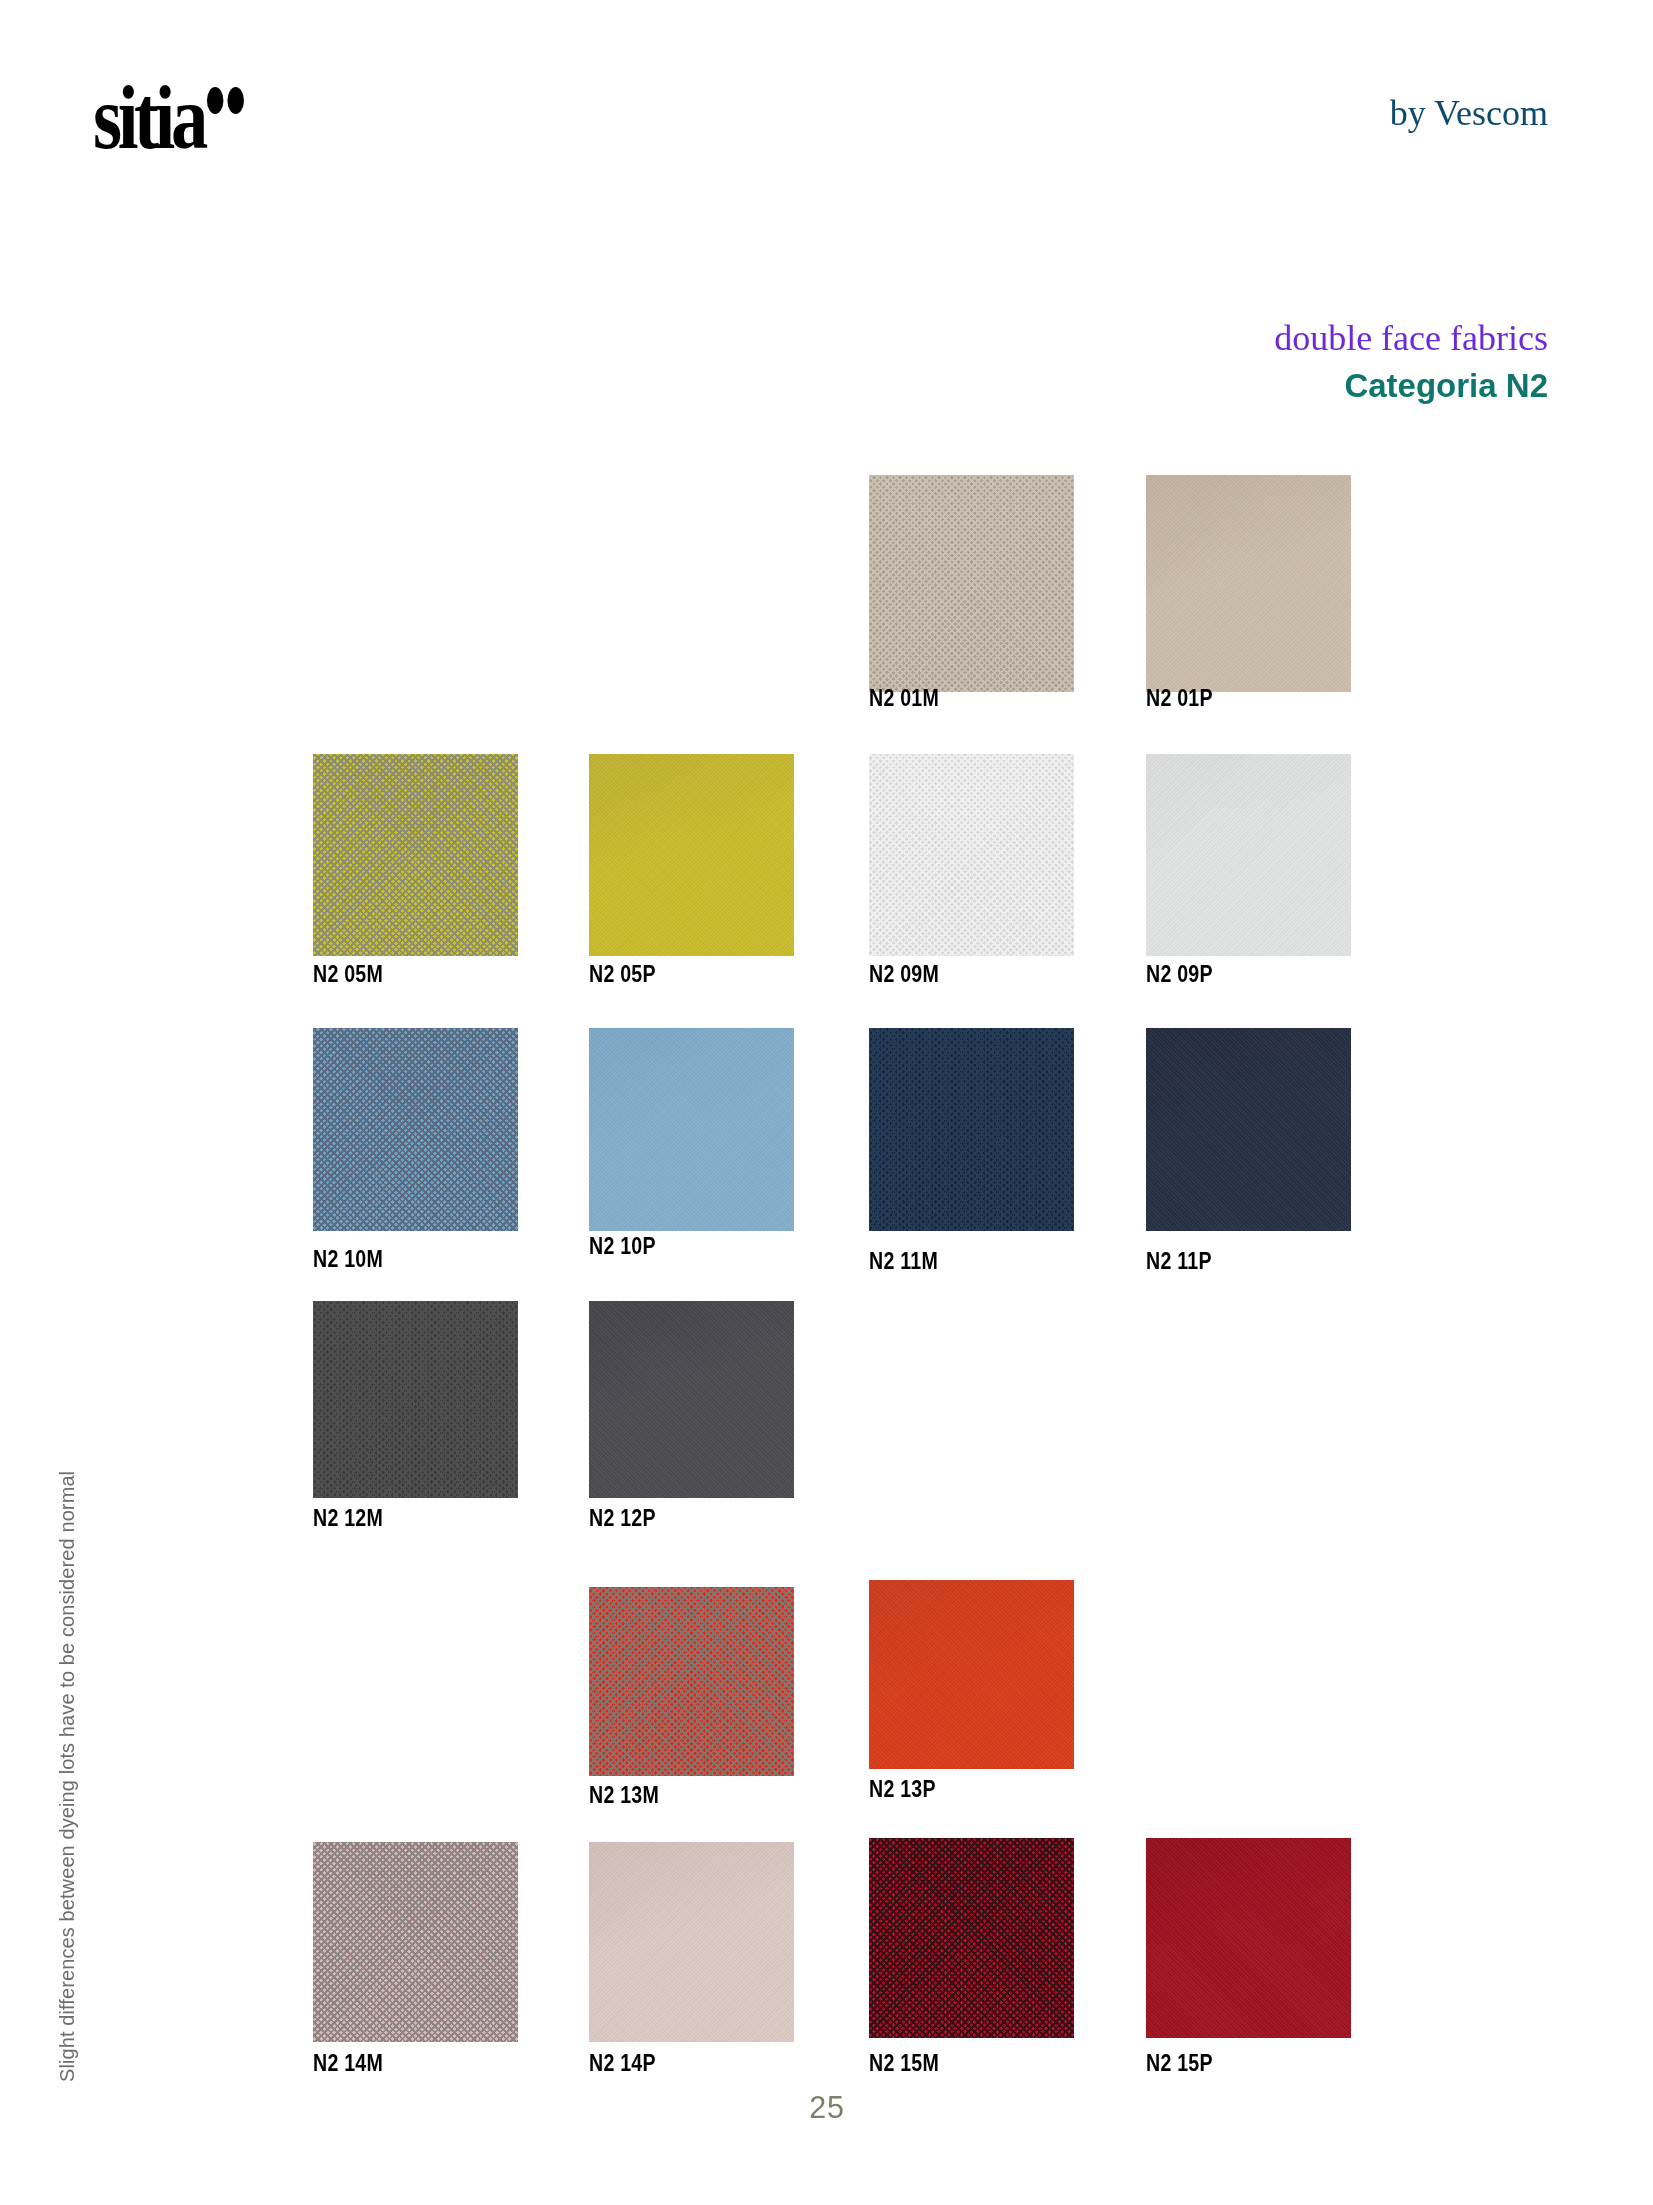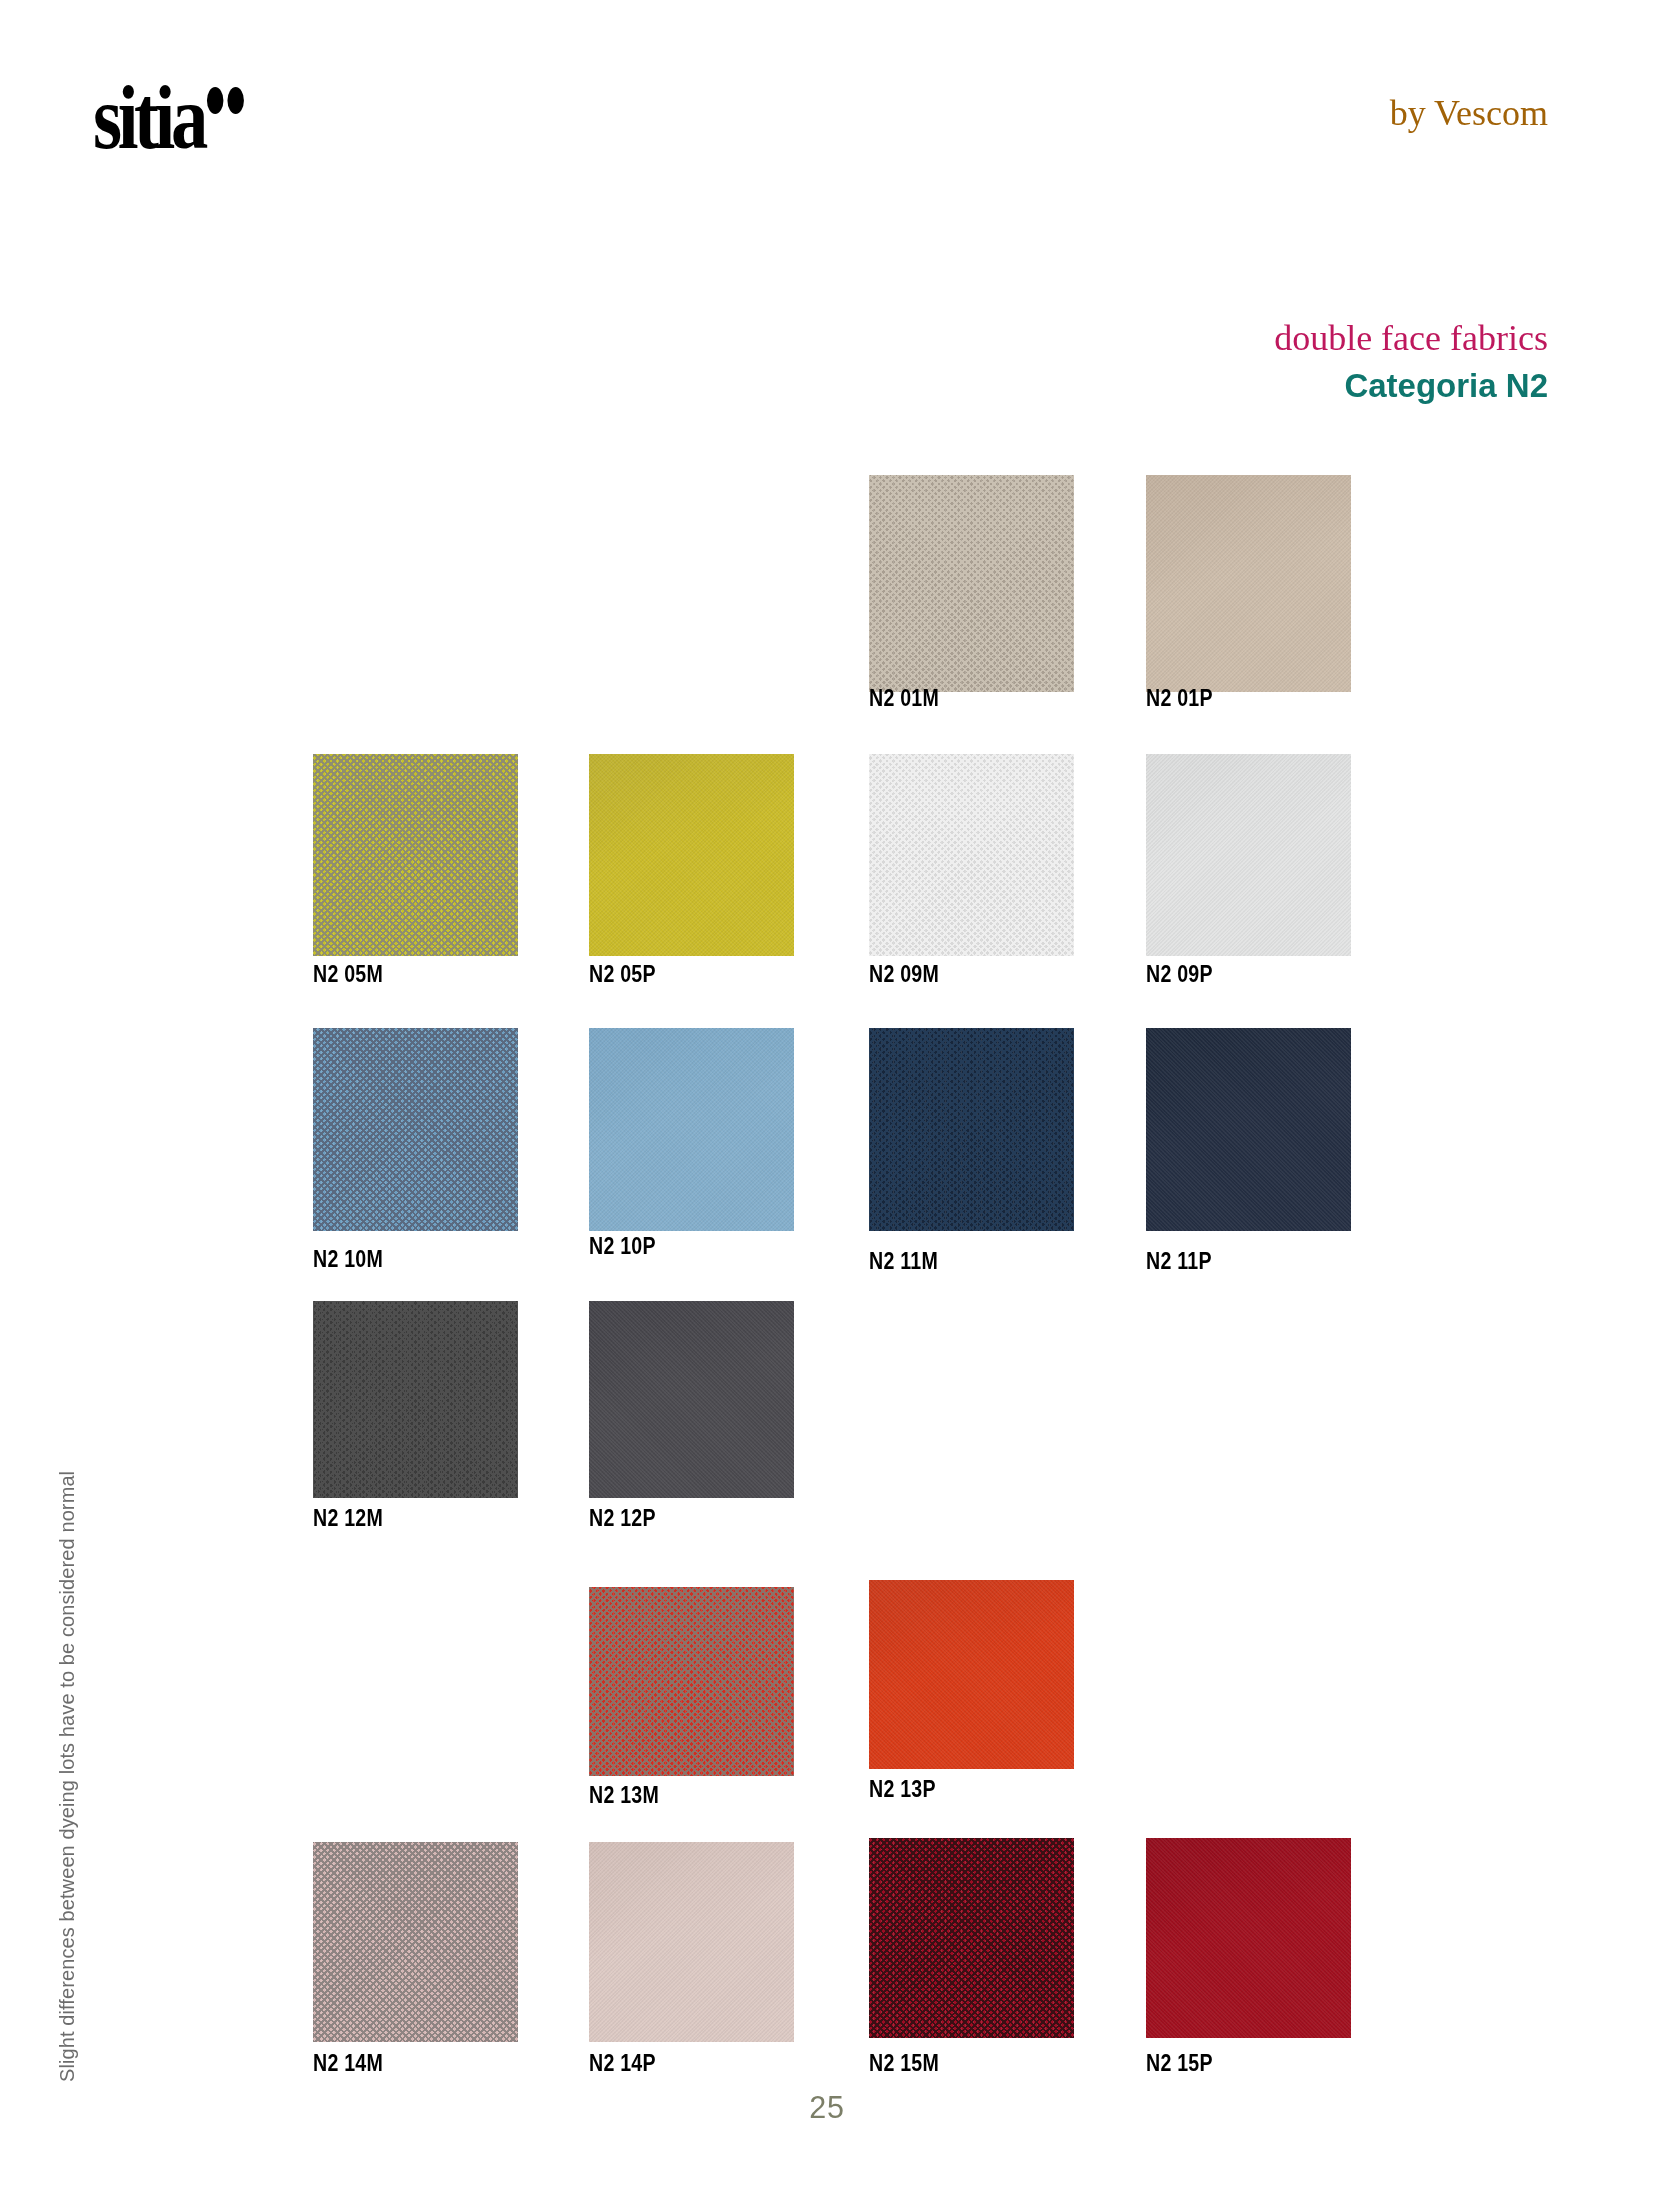--- a/index.html
+++ b/index.html
@@ -58,36 +58,36 @@
     font-size: 64px;
     line-height: 1.0;
     color: #000;
     white-space: nowrap;
     letter-spacing: -0.7px;
   }
   .brand-sub {
     font-family: "Liberation Serif", serif;
     font-size: 36px;
     line-height: 1.15;
-    color: #a16207;
+    color: #0c4a6e;
     margin-top: 6.6px;
     white-space: nowrap;
   }
 
   .subtitle-block {
     position: absolute;
     right: 106px;
     top: 317px;
     text-align: right;
   }
   .subtitle-main {
     font-family: "Liberation Serif", serif;
     font-size: 36px;
     line-height: 1.18;
-    color: #be185d;
+    color: #6d28d9;
     white-space: nowrap;
   }
   .subtitle-cat {
     font-family: "Liberation Sans", sans-serif;
     font-weight: bold;
     font-size: 33px;
     line-height: 1.2;
     color: #0f766e;
     margin-top: 6.6px;
     white-space: nowrap;

